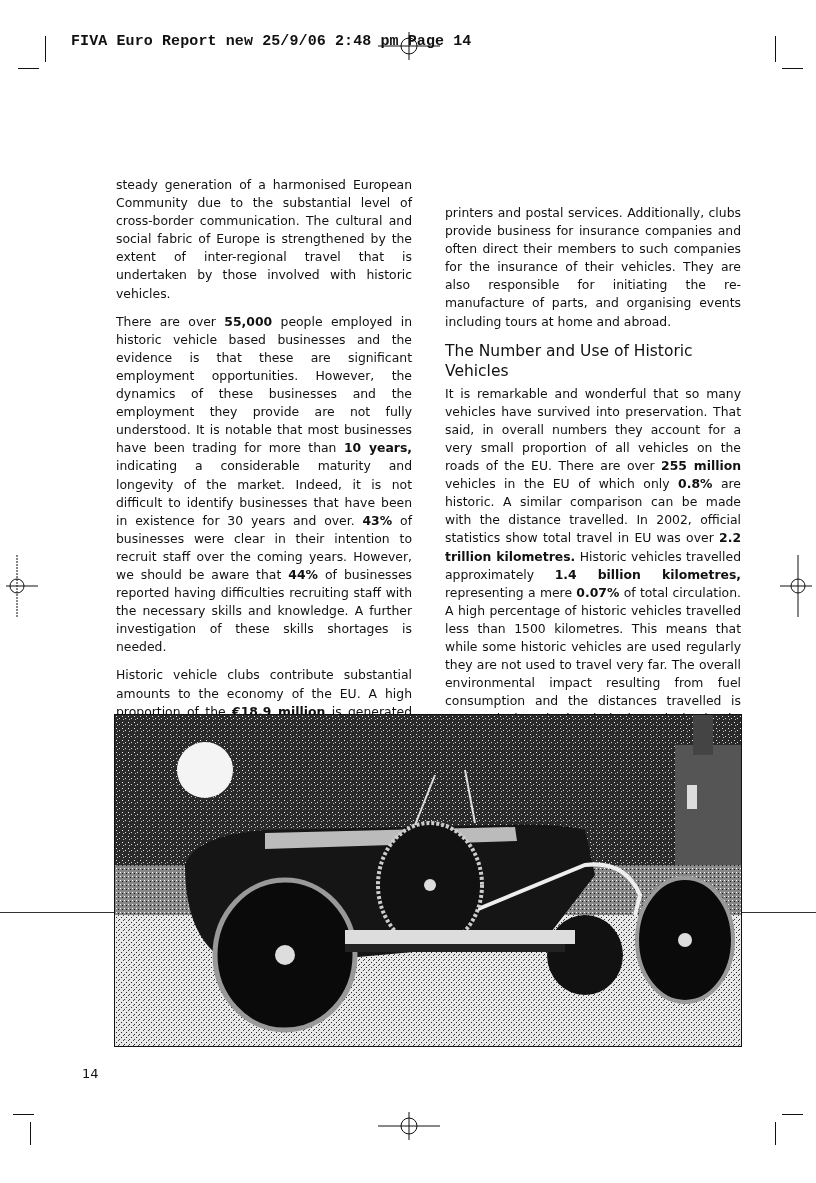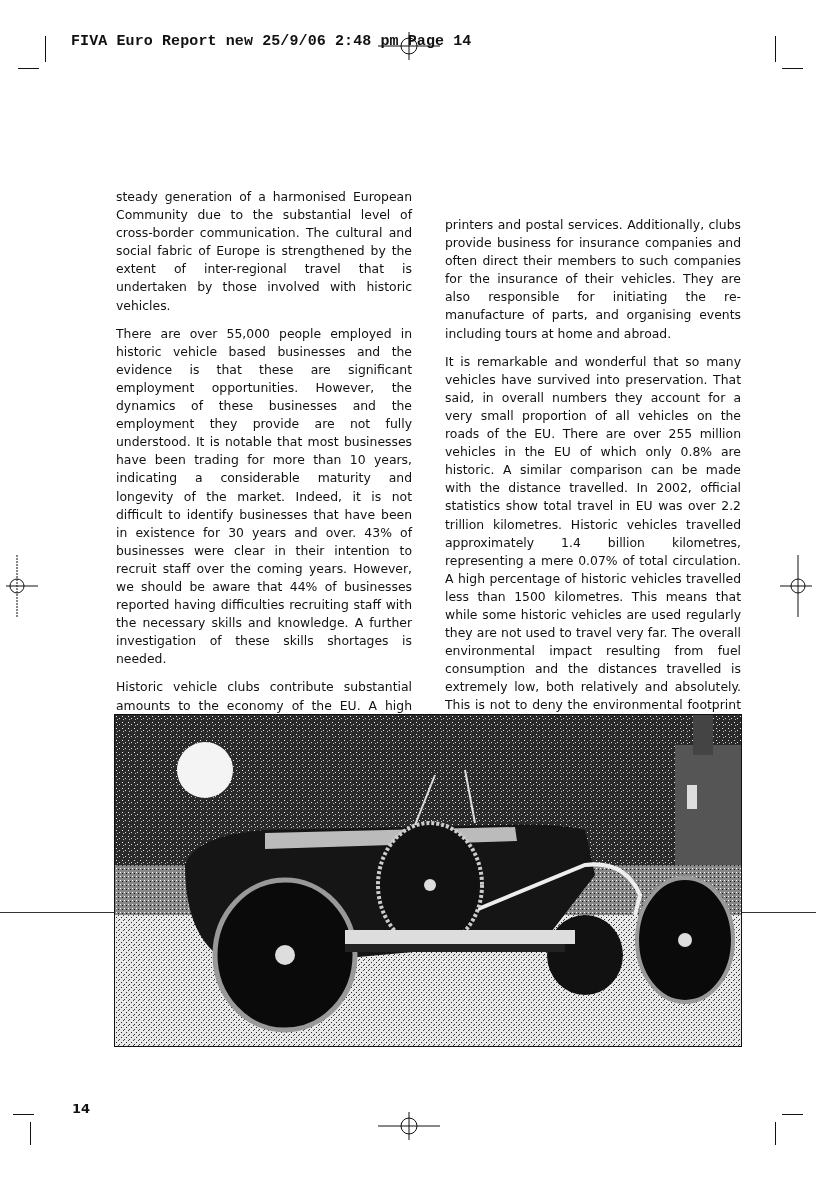--- a/index.html
+++ b/index.html
@@ -8,37 +8,37 @@
     font-family: "DejaVu Sans", sans-serif; color: #111111;
   }
   .slug {
     position: absolute; left: 46px; top: 33px;
     font-family: "Liberation Mono", monospace; font-size: 15px; font-weight: bold;
     letter-spacing: 0.1px; color: #111; margin-left: 25px;
   }
   .mark { position: absolute; background: #111; }
   .reg { position: absolute; }
   .col {
-    position: absolute; top: 188px; width: 296px;
+    position: absolute; top: 176px; width: 296px;
     font-size: 12.4px; line-height: 18.1px; text-align: justify; color: #111;
   }
   .col p { margin: 0 0 10px 0; }
-  .col b { font-weight: normal; }
+  .col b { font-weight: bold; }
   .col-left { left: 116px; }
   .col-right { left: 445px; width: 296px; margin-top: 28px; }
   .heading {
     font-size: 15.5px; line-height: 20px; font-weight: normal; margin: 6px 0 4px 0; color: #111;
     text-align: left;
   }
   .photo {
     position: absolute; left: 114px; top: 714px; width: 626px; height: 331px;
     border: 1px solid #111; overflow: hidden; background: #222;
   }
   .page-number {
-    position: absolute; left: 72px; top: 1066px; font-size: 13px; font-weight: bold; color: #111; margin-top: 35px;
+    position: absolute; left: 82px; top: 1066px; font-size: 13px; font-weight: normal; color: #111;
   }
   .hline { position: absolute; height: 1px; background: #333; }
 </style>
 </head>
 <body>
 
 <div class="slug">FIVA Euro Report new  25/9/06  2:48 pm  Page 14</div>
 
 <div class="mark" style="left:45px; top:36px; width:1px; height:26px;"></div>
 <div class="mark" style="left:18px; top:68px; width:21px; height:1px;"></div>
@@ -74,20 +74,21 @@
 </svg>
 
 <div class="col col-left">
   <p>steady generation of a harmonised European Community due to the substantial level of cross-border communication. The cultural and social fabric of Europe is strengthened by the extent of inter-regional travel that is undertaken by those involved with historic vehicles.</p>
   <p><span>There are over </span><b>55,000</b><span> people employed in historic vehicle based businesses and the evidence is that these are significant employment opportunities. However, the dynamics of these businesses and the employment they provide are not fully understood. It is notable that most businesses have been trading for more than </span><b>10 years,</b><span> indicating a considerable maturity and longevity of the market. Indeed, it is not difficult to identify businesses that have been in existence for 30 years and over. </span><b>43%</b><span> of businesses were clear in their intention to recruit staff over the coming years. However, we should be aware that </span><b>44%</b><span> of businesses reported having difficulties recruiting staff with the necessary skills and knowledge. A further investigation of these skills shortages is needed.</span></p>
   <p><span>Historic vehicle clubs contribute substantial amounts to the economy of the EU. A high proportion of the </span><b>€18.9 million</b><span> is generated for businesses in the mainstream economy, such as</span></p>
 </div>
 
 <div class="col col-right">
   <p>printers and postal services. Additionally, clubs provide business for insurance companies and often direct their members to such companies for the insurance of their vehicles. They are also responsible for initiating the re-manufacture of parts, and organising events including tours at home and abroad.</p>
+  <h2 class="heading">The Number and Use of Historic Vehicles</h2>
   <p><span>It is remarkable and wonderful that so many vehicles have survived into preservation. That said, in overall numbers they account for a very small proportion of all vehicles on the roads of the EU. There are over </span><b>255 million</b><span> vehicles in the EU of which only </span><b>0.8%</b><span> are historic. A similar comparison can be made with the distance travelled. In 2002, official statistics show total travel in EU was over </span><b>2.2 trillion kilometres.</b><span> Historic vehicles travelled approximately </span><b>1.4 billion kilometres,</b><span> representing a mere </span><b>0.07%</b><span> of total circulation. A high percentage of historic vehicles travelled less than 1500 kilometres. This means that while some historic vehicles are used regularly they are not used to travel very far. The overall environmental impact resulting from fuel consumption and the distances travelled is extremely low, both relatively and absolutely. This is not to deny the environmental footprint made</span></p>
 </div>
 
 <div class="hline" style="left:0; top:912px; width:140px;"></div>
 <div class="hline" style="left:735px; top:912px; width:81px;"></div>
 
 <div class="photo">
   <svg width="626" height="331" viewBox="0 0 626 331">
     <defs>
       <pattern id="speckle" width="6" height="6" patternUnits="userSpaceOnUse">

